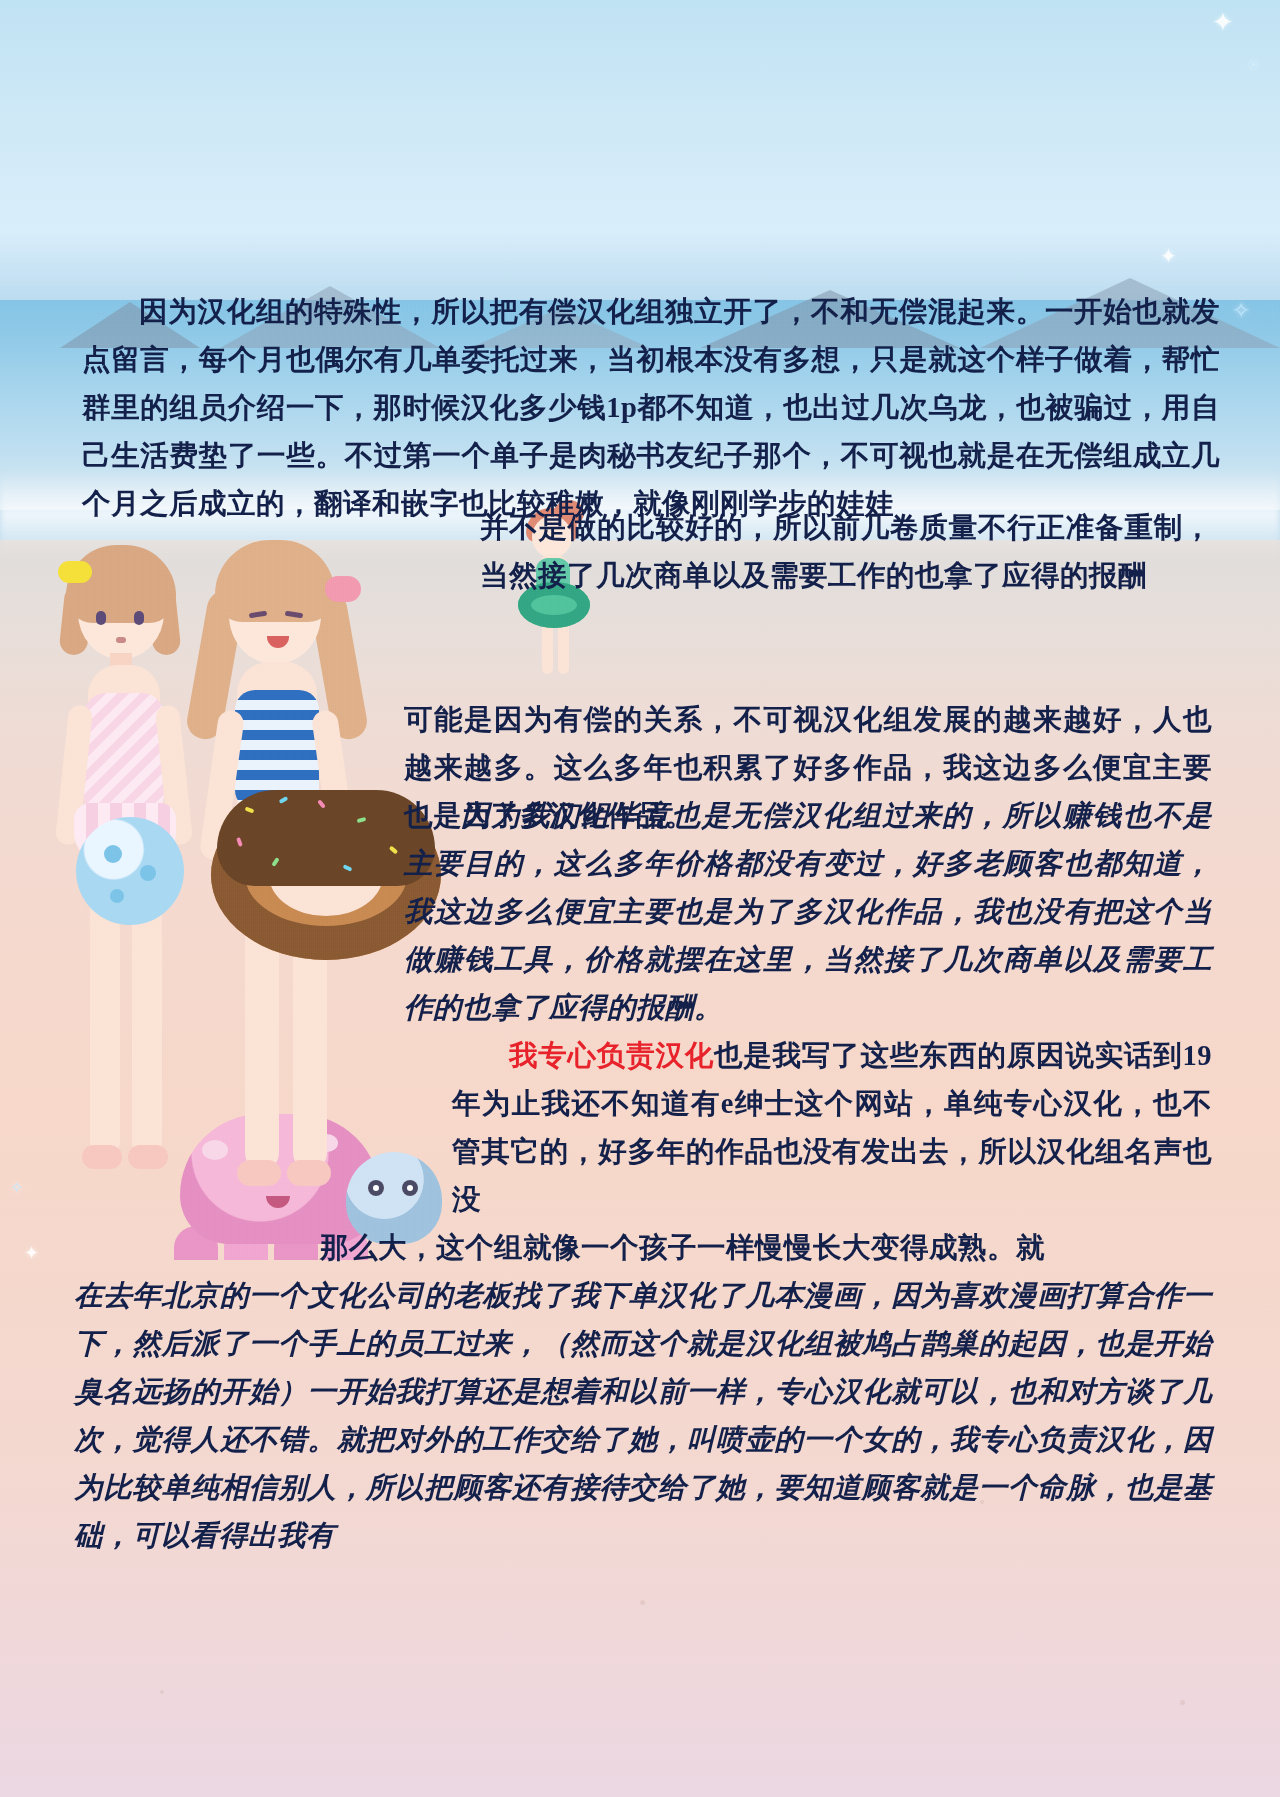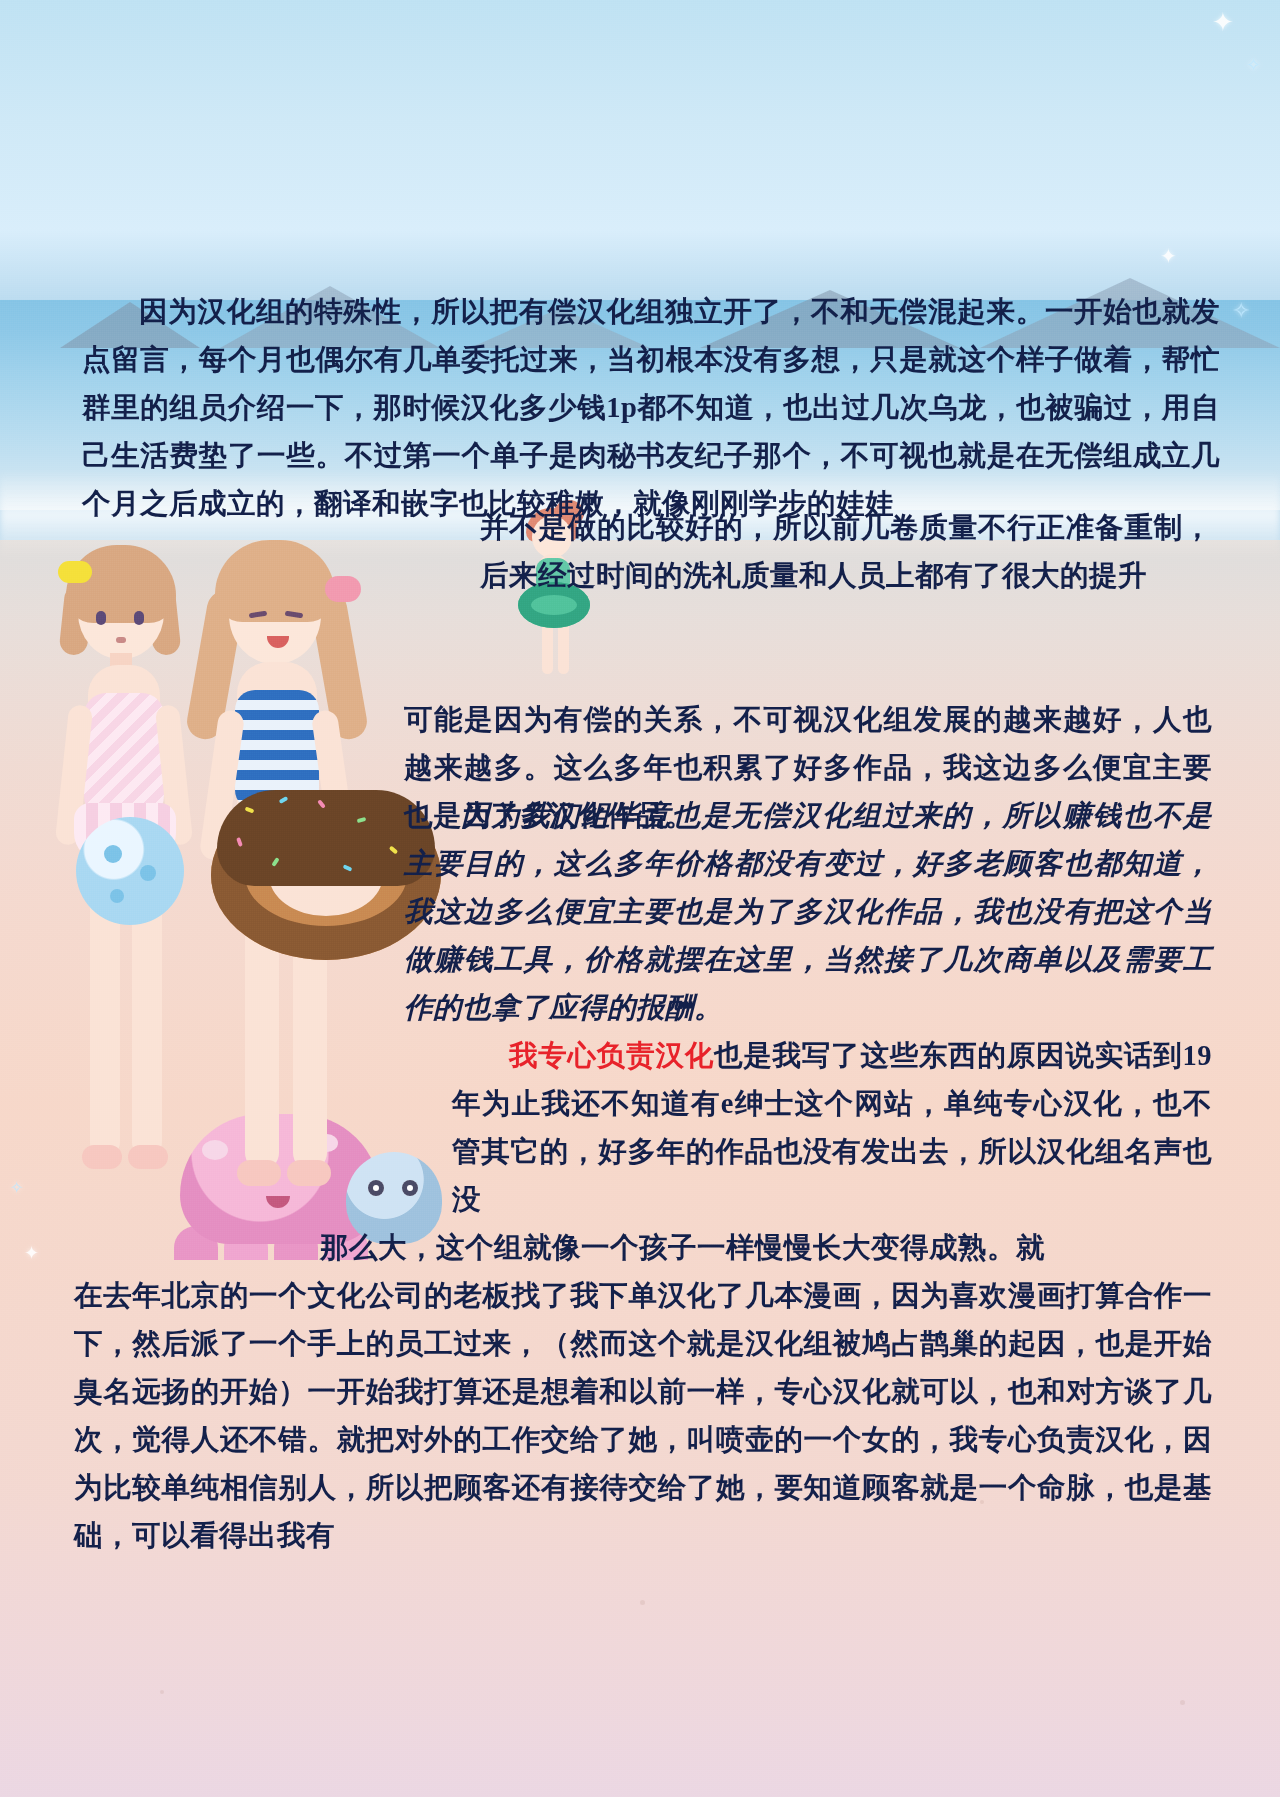--- a/index.html
+++ b/index.html
@@ -119,21 +119,21 @@
   }
   .p1 { left: 74px; top: 36px;  width: 1138px; text-indent: 0; }
   .p2 { left: 74px; top: 288px; width: 1138px; text-indent: 57px; margin-left: 8px; }
 
   
   .p3 { left: 480px; top: 504px; width: 732px; }
   .p3b{ left: 404px; top: 696px; width: 808px; }
   .p4 { left: 404px; top: 792px; width: 808px; text-indent: 57px; font-style: italic; }
   .p5 { left: 452px; top: 1032px; width: 760px; text-indent: 57px; }
   .p6 { left: 320px; top: 1224px; width: 892px; }
-  .p7 { left: 74px; top: 1272px; width: 1138px; }
+  .p7 { left: 74px; top: 1272px; width: 1138px; font-style: italic; }
 
   .hl {
     color: #e8222a;
     font-weight: 700;
   }
 
   
   .fig { position: absolute; }
 
   
@@ -359,21 +359,21 @@
     <div class="sprinkle" style="left:214px; top:308px; background:#f0e14a; transform:rotate(40deg);"></div>
     <div class="sprinkle" style="left:96px;  top:320px; background:#8ce08c; transform:rotate(-55deg);"></div>
     <div class="sprinkle" style="left:168px; top:326px; background:#6fd6f0; transform:rotate(25deg);"></div>
   </div>
 
   <div class="text-layer">
 
 
     <div class="para p2">因为汉化组的特殊性，所以把有偿汉化组独立开了，不和无偿混起来。一开始也就发点留言，每个月也偶尔有几单委托过来，当初根本没有多想，只是就这个样子做着，帮忙群里的组员介绍一下，那时候汉化多少钱1p都不知道，也出过几次乌龙，也被骗过，用自己生活费垫了一些。不过第一个单子是肉秘书友纪子那个，不可视也就是在无偿组成立几个月之后成立的，翻译和嵌字也比较稚嫩，就像刚刚学步的娃娃</div>
 
-    <div class="para p3">并不是做的比较好的，所以前几卷质量不行正准备重制，后来经过时间的洗礼质量和人员上都有了很大的提升</div>
+    <div class="para p3">并不是做的比较好的，所以前几卷质量不行正准备重制，当然接了几次商单以及需要工作的也拿了应得的报酬</div>
 
     <div class="para p3b">可能是因为有偿的关系，不可视汉化组发展的越来越好，人也越来越多。这么多年也积累了好多作品，我这边多么便宜主要也是为了多汉化作品。</div>
 
     <div class="para p4">因为我们组毕竟也是无偿汉化组过来的，所以赚钱也不是主要目的，这么多年价格都没有变过，好多老顾客也都知道，我这边多么便宜主要也是为了多汉化作品，我也没有把这个当做赚钱工具，价格就摆在这里，当然接了几次商单以及需要工作的也拿了应得的报酬。</div>
 
     <div class="para p5"><span class="hl">我专心负责汉化</span><span>也是我写了这些东西的原因说实话到19年为止我还不知道有e绅士这个网站，单纯专心汉化，也不管其它的，好多年的作品也没有发出去，所以汉化组名声也没</span></div>
 
     <div class="para p6">那么大，这个组就像一个孩子一样慢慢长大变得成熟。就</div>
 
     <div class="para p7">在去年北京的一个文化公司的老板找了我下单汉化了几本漫画，因为喜欢漫画打算合作一下，然后派了一个手上的员工过来，（然而这个就是汉化组被鸠占鹊巢的起因，也是开始臭名远扬的开始）一开始我打算还是想着和以前一样，专心汉化就可以，也和对方谈了几次，觉得人还不错。就把对外的工作交给了她，叫喷壶的一个女的，我专心负责汉化，因为比较单纯相信别人，所以把顾客还有接待交给了她，要知道顾客就是一个命脉，也是基础，可以看得出我有</div>

